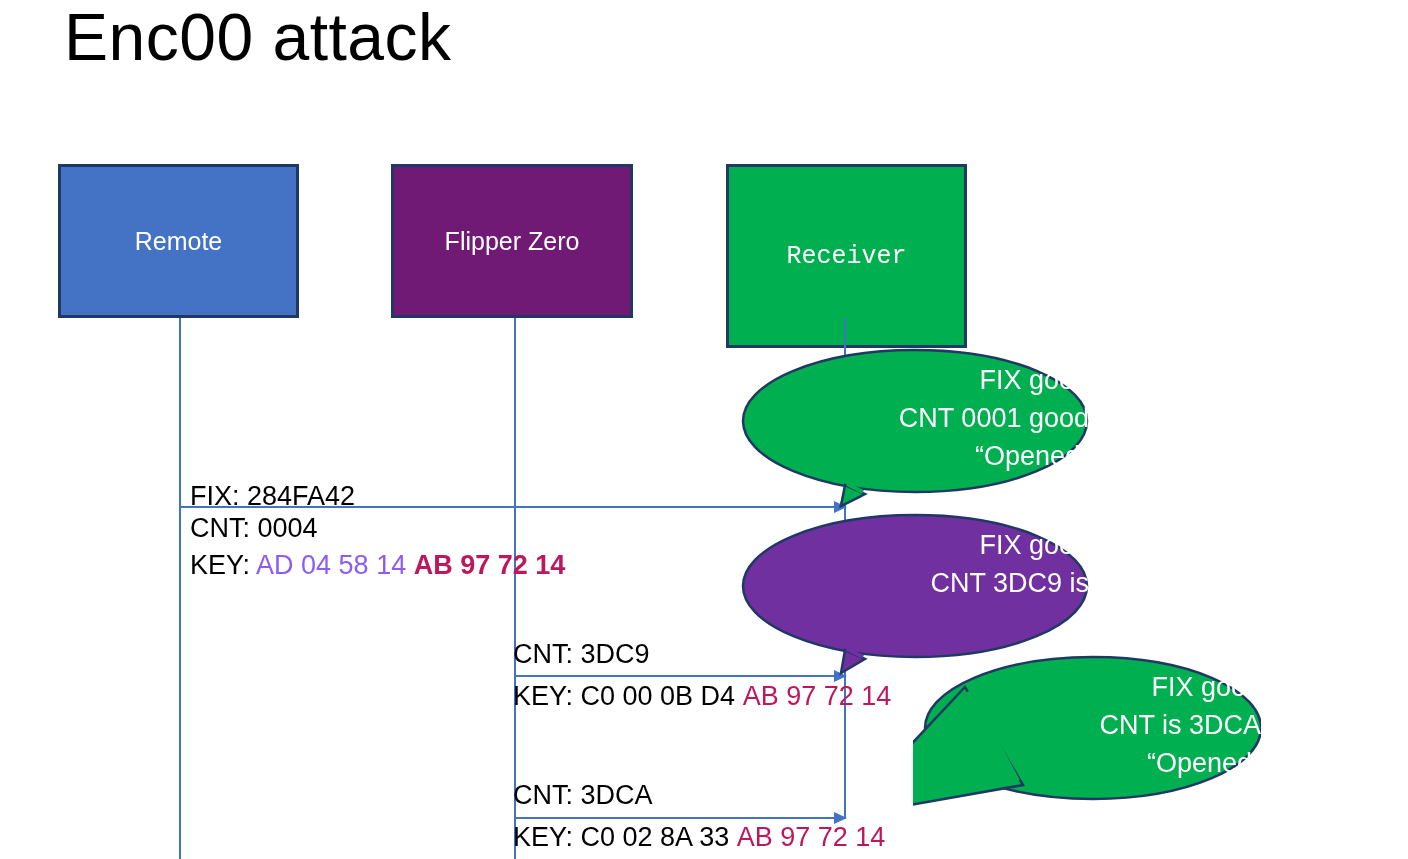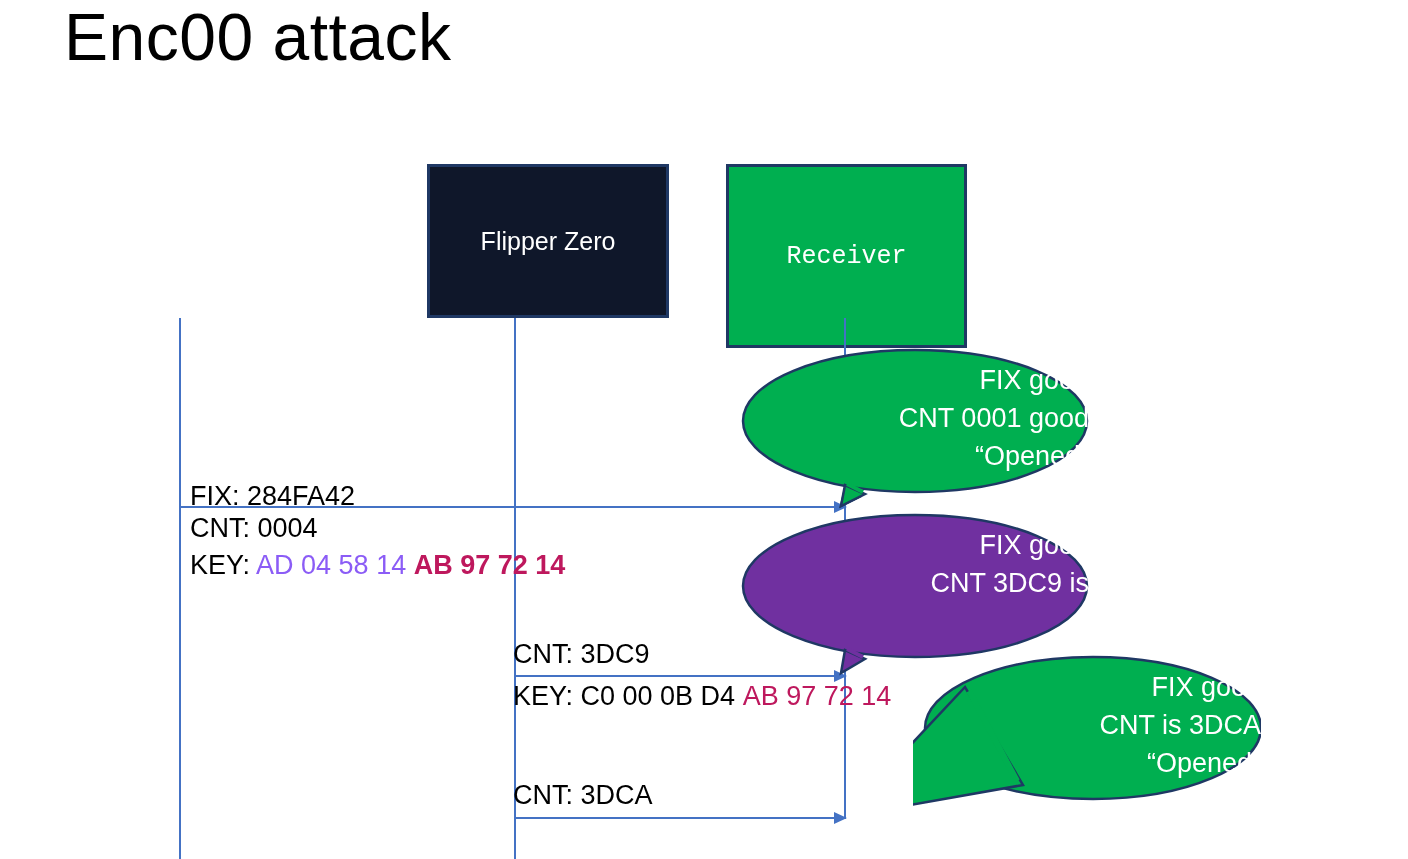--- a/index.html
+++ b/index.html
@@ -39,21 +39,21 @@
     border: 3px solid #1F3864;
     box-sizing: border-box;
     display: flex;
     align-items: center;
     justify-content: center;
     color: #ffffff;
     font-size: 25px;
     font-weight: 400;
   }
   #actor-remote   { left: 58px;  top: 164px; width: 241px; height: 154px; background: #4472C4; }
-  #actor-flipper  { left: 391px; top: 164px; width: 242px; height: 154px; background: #0f172a; margin-left: 36px; }
+  #actor-flipper  { left: 391px; top: 164px; width: 242px; height: 154px; background: #701a75; }
   #actor-receiver { left: 726px; top: 164px; width: 241px; height: 184px; background: #00AF50; font-family: Liberation Mono, monospace; }
 
   
   .lifeline {
     position: absolute;
     width: 2px;
     background: #4472C4;
   }
   #lifeline-remote   { left: 179px; top: 318px; height: 541px; }
   #lifeline-flipper  { left: 514px; top: 318px; height: 541px; }
@@ -123,20 +123,23 @@
   #callout-3 { left: 913px; top: 655px; width: 348px; height: 166px; }
   #callout-3 .callout-text { top: 13px; padding-left: 30px; box-sizing: border-box; }
 </style>
 </head>
 <body>
 
 <div id="slide">
 
   <div id="slide-title">Enc00 attack</div>
 
+  <div class="actor-box" id="actor-remote">
+    <span>Remote</span>
+  </div>
   <div class="actor-box" id="actor-flipper">
     <span>Flipper Zero</span>
   </div>
   <div class="actor-box" id="actor-receiver">
     <span>Receiver</span>
   </div>
 
   <div class="lifeline" id="lifeline-remote"></div>
   <div class="lifeline" id="lifeline-flipper"></div>
   <div class="lifeline" id="lifeline-receiver"></div>
@@ -154,20 +157,23 @@
   </div>
 
   <div class="msg-label" id="label-cnt3dc9">CNT: 3DC9</div>
 
   <div class="msg-label" id="label-key3dc9">
     <span>KEY: </span><span>C0 00 0B D4</span><span>&nbsp;</span><span class="hex-green">AB 97 72 14</span>
   </div>
 
   <div class="msg-label" id="label-cnt3dca">CNT: 3DCA</div>
 
+  <div class="msg-label" id="label-key3dca">
+    <span>KEY: </span><span>C0 02 8A 33</span><span>&nbsp;</span><span class="hex-green">AB 97 72 14</span>
+  </div>
 
   <div class="callout" id="callout-1">
     <svg width="348" height="166" viewBox="0 0 348 166">
       <path d="M 104 141 L 100 158 L 118 149 Z" fill="#00AF50" stroke="#1F3864" stroke-width="2.5"></path>
       <ellipse cx="174" cy="73" rx="172" ry="71" fill="#00AF50" stroke="#1F3864" stroke-width="2.5"></ellipse>
       <path d="M 104 137 L 100 158 L 124 146 Z" fill="#00AF50" stroke="#1F3864" stroke-width="2.5"></path>
       <path d="M 106 136 L 122 144" stroke="#00AF50" stroke-width="4" fill="none"></path>
     </svg>
     <div class="callout-text">
       <div>FIX good</div>

